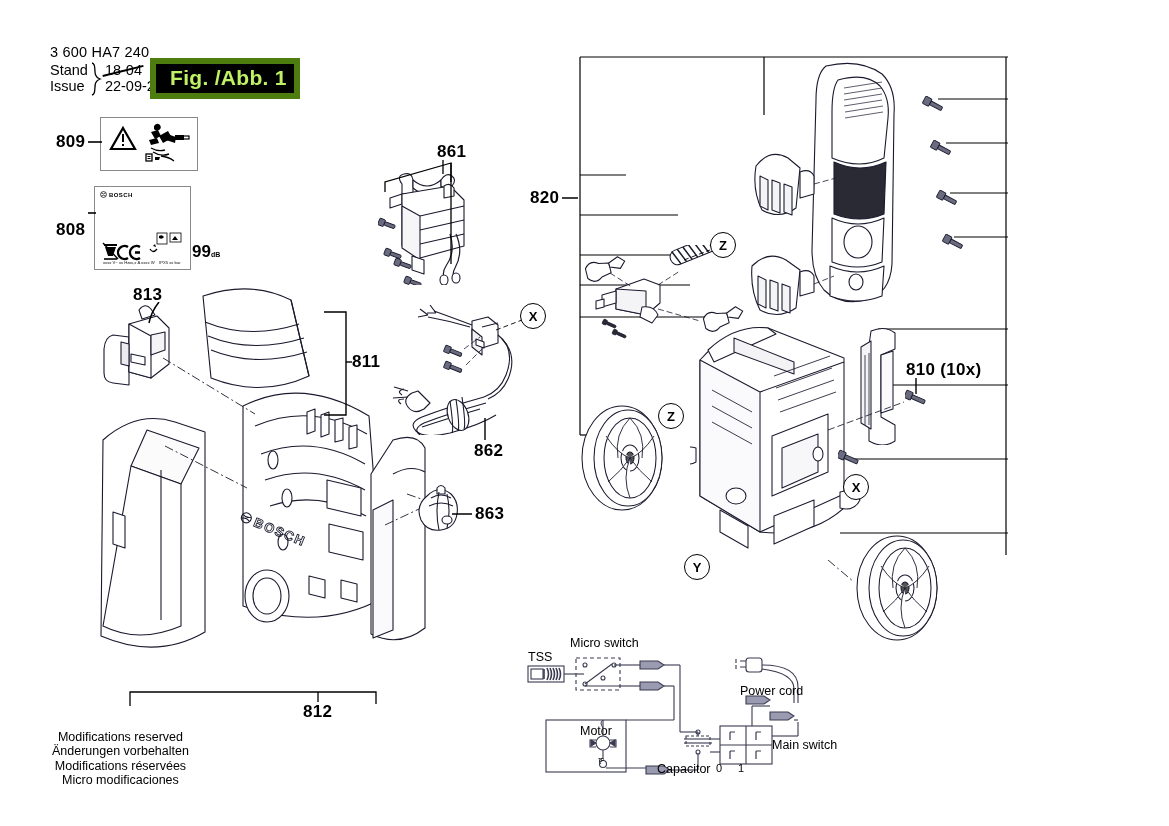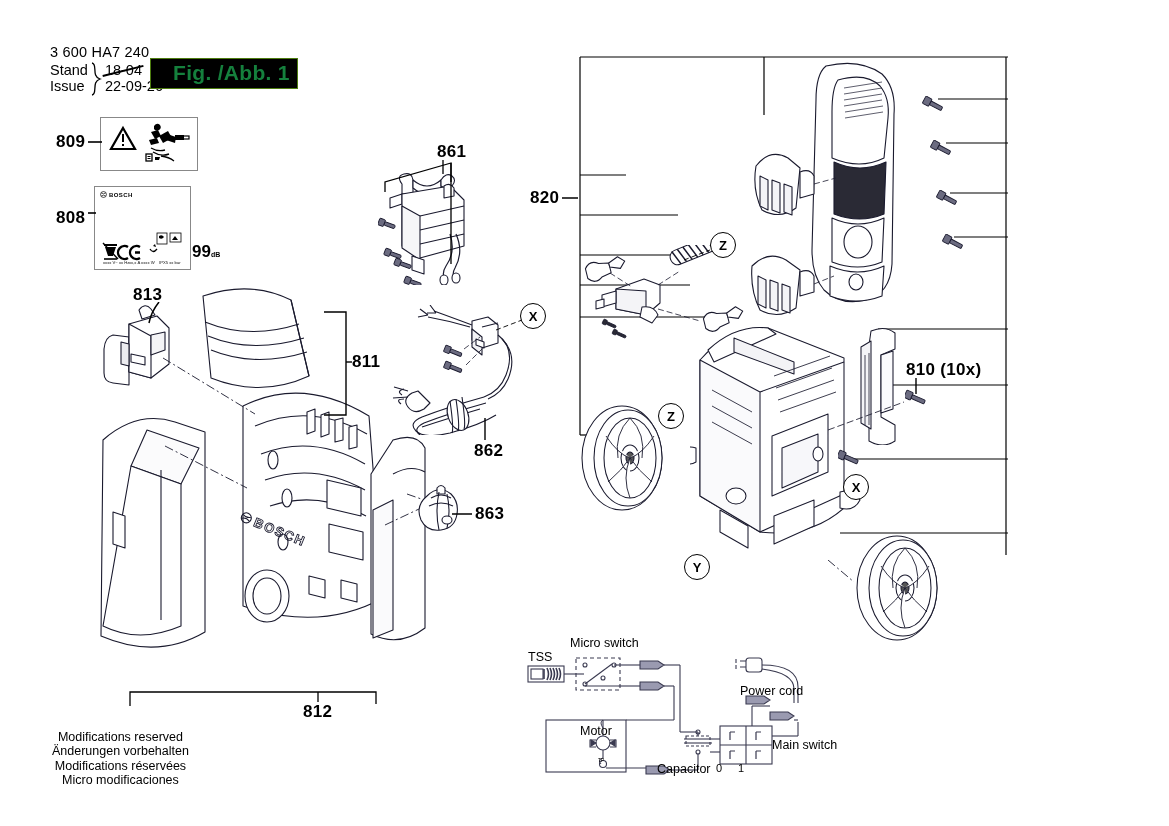--- a/index.html
+++ b/index.html
@@ -15,23 +15,23 @@
   .hdr-line{font-size:14.5px;letter-spacing:.2px;white-space:nowrap;line-height:16px;}
   .hdr-sub{display:flex;align-items:flex-start;margin-top:2px;}
   .hdr-words{font-size:14.5px;line-height:16px;}
   .hdr-brace{font-size:20px;line-height:16px;margin:0 3px 0 2px;font-family:"Liberation Serif",serif;}
   .hdr-dates{font-size:14.5px;line-height:16px;position:relative;}
   .struck{position:relative;display:inline-block;}
   .struck:after{content:"";position:absolute;left:-3px;top:50%;width:112%;height:1.5px;background:#000;
     transform:rotate(-14deg);}
 
   #fig-badge{
-    left:150px;top:58px;background:#000;color:#15803d;
-    font-size:21px;font-weight:bold;padding:2px 7px 3px 22px;letter-spacing:.3px;
-    border:1px solid #4d7c0f;white-space:nowrap;
+    left:150px;top:58px;background:#000;color:#bef264;
+    font-size:21px;font-weight:bold;padding:2px 7px 3px 14px;letter-spacing:.3px;
+    border:6px solid #4d7c0f;white-space:nowrap;
   }
 
   
   .pnum{font-size:17px;font-weight:bold;white-space:nowrap;letter-spacing:.3px;}
 
   
   #label-809{left:100px;top:117px;width:96px;height:52px;border:1px solid #888;background:#fff;}
   #label-808{left:94px;top:186px;width:95px;height:82px;border:1px solid #888;background:#fff;}
 
   .tiny{font-size:4.2px;line-height:5px;color:#111;font-family:"Liberation Sans",sans-serif;}
@@ -137,21 +137,21 @@
     <path d="M58 59 l2 -2 l1 3 z" fill="#000"></path>
   </svg>
   <div class="abs" style="left:61px;top:57px;display:flex;align-items:flex-end;">
     <span style="font-size:17px;font-weight:bold;line-height:15px;margin-left:36px;">99</span>
     <span style="font-size:7px;font-weight:bold;line-height:9px;">dB</span>
   </div>
   <div class="abs tiny" style="left:8px;top:73px;">xxxx V~ xx Hz</div>
   <div class="abs tiny" style="left:34px;top:73px;">xx,x A  xxxx W</div>
   <div class="abs tiny" style="left:64px;top:73px;">IPX5  xx bar</div>
 </div>
-<div class="abs pnum" style="left:56px;top:208px;">808</div>
+<div class="abs pnum" style="left:56px;top:220px;">808</div>
 <svg class="abs" style="left:88px;top:211px;" width="8" height="4">
     <line x1="0" y1="2" x2="8" y2="2" stroke="#000" stroke-width="1.6"></line>
   </svg>
 
 <svg class="abs" style="left:95px;top:280px;" width="420" height="450" viewBox="0 0 420 450">
   <g fill="#fff" stroke="#1a1a2e" stroke-width="1.1" stroke-linejoin="round">
 
     <g>
       <path d="M18 55 q-8 2 -9 14 l0 24 q0 9 9 10 l16 2 l0 -48 z"></path>
       <path d="M34 44 l28 -8 l12 12 l0 36 l-18 14 l-22 -6 z"></path>

